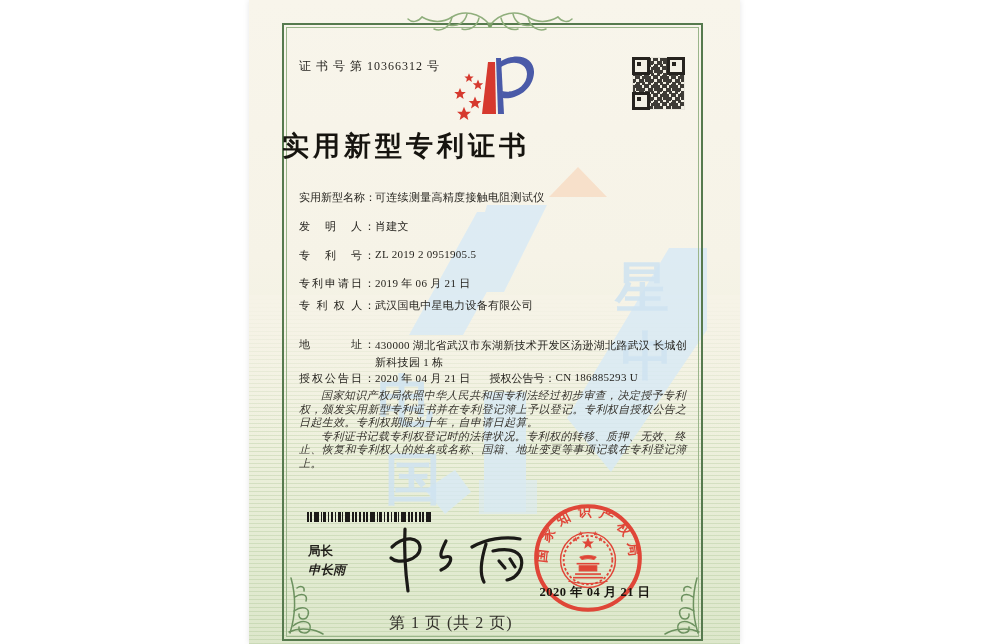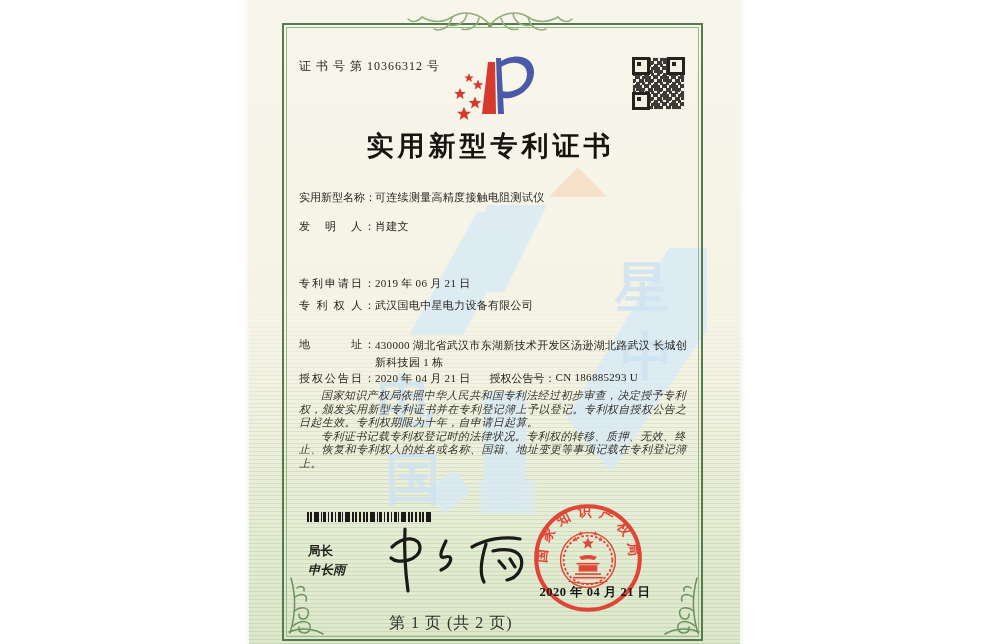--- a/index.html
+++ b/index.html
@@ -31,21 +31,21 @@
   .qr{position:absolute;left:383px;top:57px;width:53px;height:53px;background:#f3f0e5;
       box-shadow:inset 0 0 0 1px rgba(0,0,0,0.04);}
   .qr-noise{position:absolute;inset:1px;
       background:
         repeating-conic-gradient(#26231f 0% 25%, rgba(0,0,0,0) 0% 50%) 0 0/6px 6px,
         repeating-conic-gradient(#26231f 0% 25%, rgba(0,0,0,0) 0% 50%) 2px 3px/9px 9px;
       opacity:0.88;}
   .qr-finder{position:absolute;width:12px;height:12px;border:3px solid #26231f;background:#f3f0e5;}
   .qr-finder::after{content:'';position:absolute;left:2px;top:2px;width:4px;height:4px;background:#26231f;}
   .qf-tl{left:0;top:0;} .qf-tr{right:0;top:0;} .qf-bl{left:0;bottom:0;}
-  .title{position:absolute;left:33px;top:128px;width:417px;text-align:center;
+  .title{position:absolute;left:33px;top:128px;width:417px;
          font-size:27px;font-weight:bold;color:#16140f;letter-spacing:4px;}
   
   .frow{position:absolute;left:50px;font-size:11px;color:#211f1a;white-space:nowrap;}
   .flabel{display:inline-block;width:76px;text-align-last:justify;vertical-align:top;}
   .fvalue{display:inline-block;vertical-align:top;letter-spacing:0.3px;}
   .fvalue.wrap{white-space:normal;width:316px;line-height:16.5px;}
   .flabel2{display:inline-block;margin-left:19px;}
   
   .paras{position:absolute;left:50px;top:389px;width:394px;font-size:11px;line-height:13.6px;
          color:#37342e;font-style:italic;letter-spacing:0.4px;}
@@ -154,20 +154,23 @@
     </div>
 
     <div class="title">实用新型专利证书</div>
 
     <div class="frow" style="top:190px;">
       <span class="flabel">实用新型名称：</span><span class="fvalue">可连续测量高精度接触电阻测试仪</span>
     </div>
     <div class="frow" style="top:219px;">
       <span class="flabel">发　明　人：</span><span class="fvalue">肖建文</span>
     </div>
+    <div class="frow" style="top:248px;">
+      <span class="flabel">专　利　号：</span><span class="fvalue">ZL 2019 2 0951905.5</span>
+    </div>
     <div class="frow" style="top:276px;">
       <span class="flabel">专利申请日：</span><span class="fvalue">2019 年 06 月 21 日</span>
     </div>
     <div class="frow" style="top:298px;">
       <span class="flabel">专 利 权 人：</span><span class="fvalue">武汉国电中星电力设备有限公司</span>
     </div>
     <div class="frow" style="top:337px;">
       <span class="flabel">地　　　址：</span><span class="fvalue wrap">430000 湖北省武汉市东湖新技术开发区汤逊湖北路武汉 长城创新科技园 1 栋</span>
     </div>
     <div class="frow" style="top:371px;">

